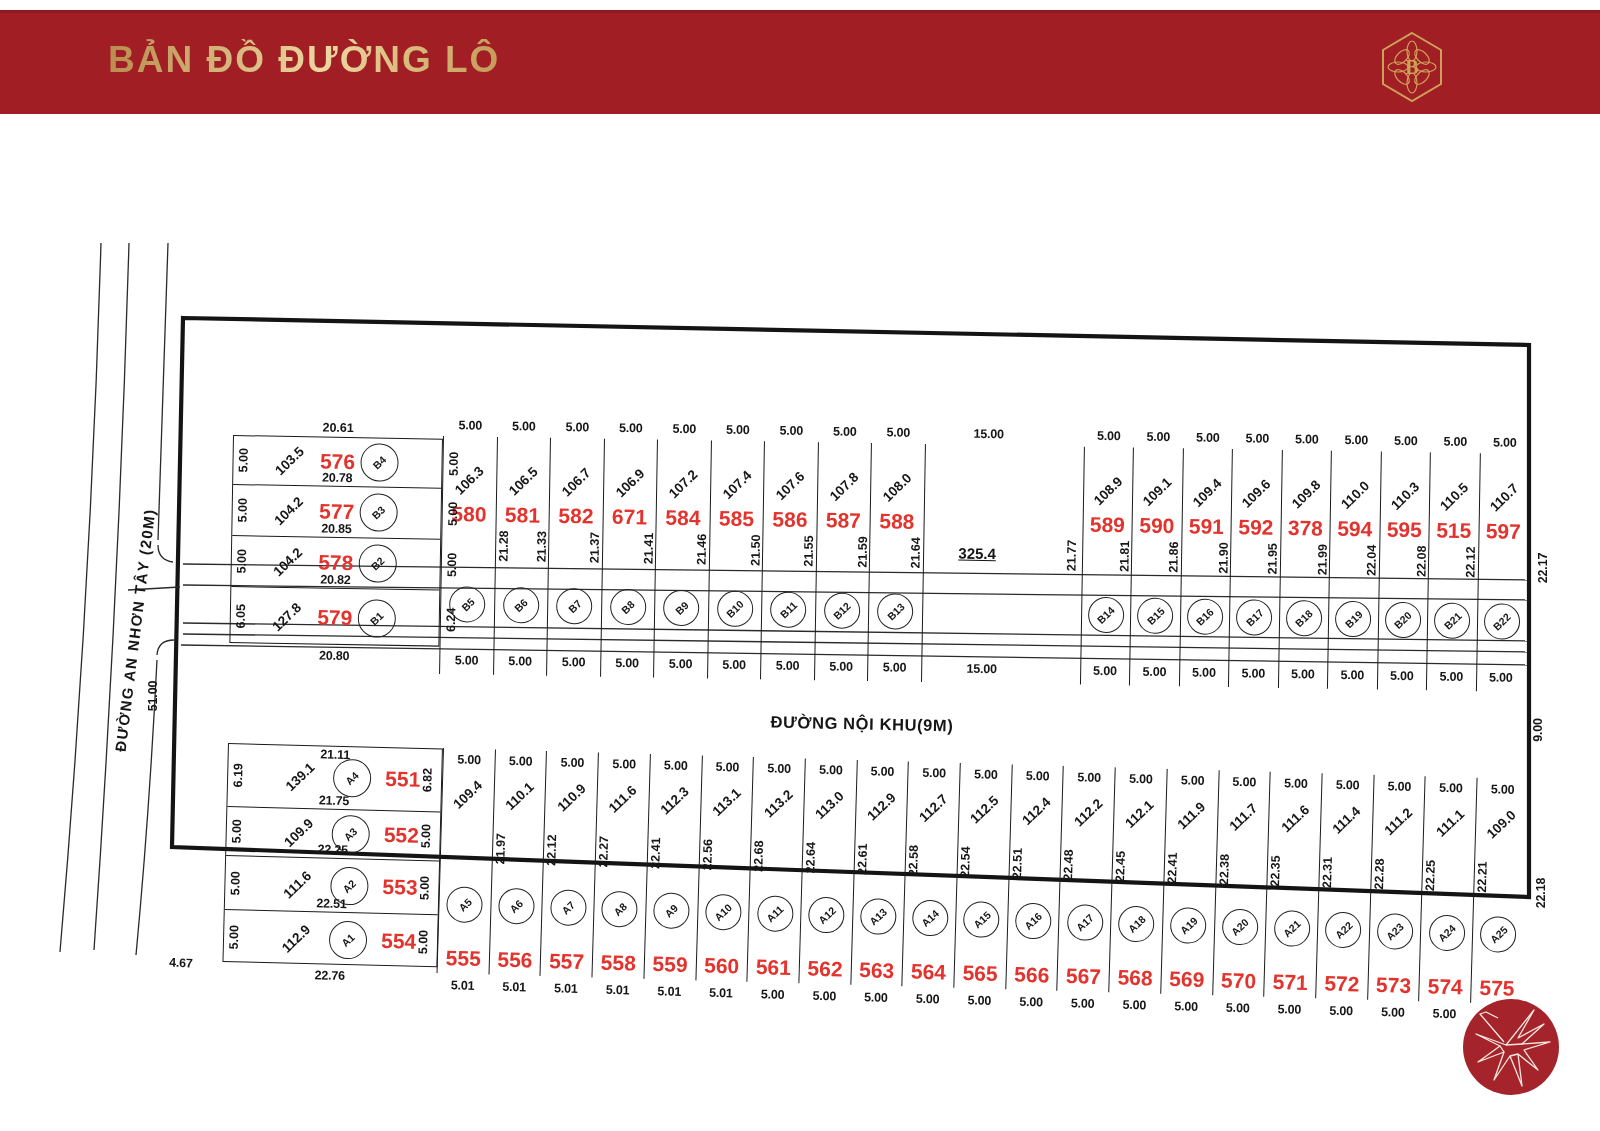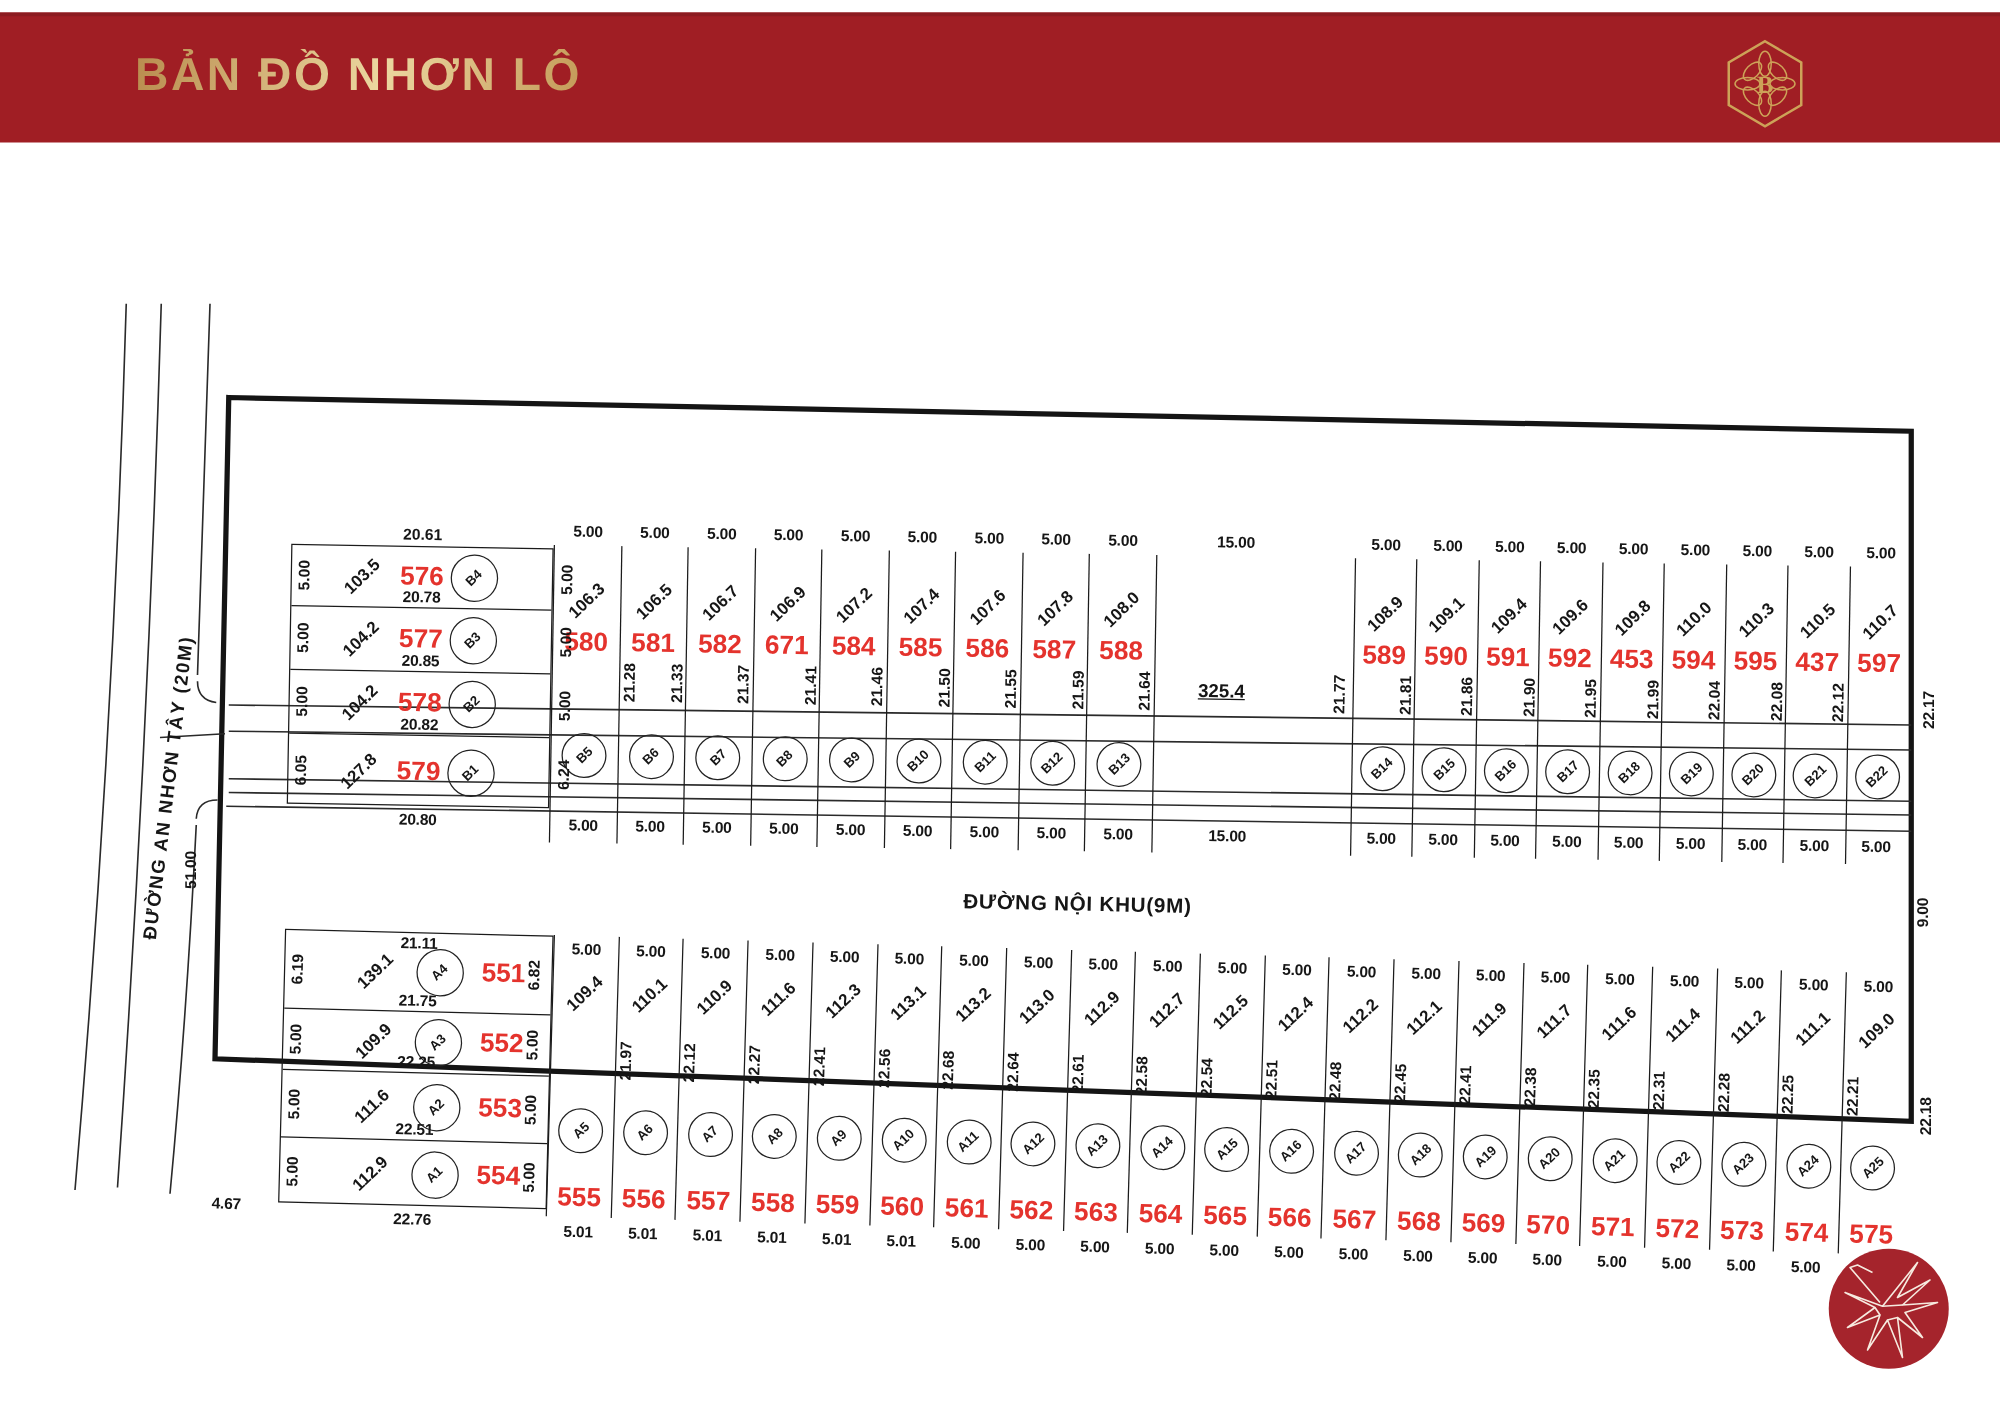--- a/index.html
+++ b/index.html
@@ -76,21 +76,21 @@
   .hlot .dim.hbottom{bottom:1px;transform:translateX(-50%);}
   .hlot .dim.htop{top:1px;transform:translateX(-50%);}
   .hlot.out-bottom .dim.hbottom{bottom:-17px;}
   .blk-top-dim{position:absolute;top:-17px;left:50%;transform:translateX(-50%);
                font-size:12.5px;font-weight:bold;white-space:nowrap;z-index:3;}
 </style>
 </head>
 <body>
 
 <div class="header">
-  <div class="page-title">BẢN ĐỒ NHƠN LÔ</div>
+  <div class="page-title">BẢN ĐỒ ĐƯỜNG LÔ</div>
   <div class="brand">
     <svg width="66" height="74" viewBox="0 0 66 74">
       <polygon points="33,3 62,20 62,54 33,71 4,54 4,20" fill="none" stroke="#cda258" stroke-width="2"></polygon>
       <g stroke="#cda258" stroke-width="1.2" fill="none">
         <ellipse cx="33" cy="21" rx="5" ry="10"></ellipse>
         <ellipse cx="33" cy="53" rx="5" ry="10"></ellipse>
         <ellipse cx="19" cy="37" rx="10" ry="5"></ellipse>
         <ellipse cx="47" cy="37" rx="10" ry="5"></ellipse>
         <ellipse cx="23" cy="27" rx="9" ry="5" transform="rotate(-45 23 27)"></ellipse>
         <ellipse cx="43" cy="27" rx="9" ry="5" transform="rotate(45 43 27)"></ellipse>
@@ -263,21 +263,21 @@
             <span class="lotno">592</span>
             <span class="depth dr">21.95</span>
             <span class="circle">
               <i>B17</i>
             </span>
             <span class="dim bottom">5.00</span>
           </div>
           <div class="strip" style="width: 49.5px;">
             <span class="dim top">5.00</span>
             <span class="area">109.8</span>
-            <span class="lotno">453</span>
+            <span class="lotno">378</span>
             <span class="depth dr">21.99</span>
             <span class="circle">
               <i>B18</i>
             </span>
             <span class="dim bottom">5.00</span>
           </div>
           <div class="strip" style="width: 49.5px;">
             <span class="dim top">5.00</span>
             <span class="area">110.0</span>
             <span class="lotno">594</span>
@@ -293,21 +293,21 @@
             <span class="lotno">595</span>
             <span class="depth dr">22.08</span>
             <span class="circle">
               <i>B20</i>
             </span>
             <span class="dim bottom">5.00</span>
           </div>
           <div class="strip" style="width: 49.5px;">
             <span class="dim top">5.00</span>
             <span class="area">110.5</span>
-            <span class="lotno">437</span>
+            <span class="lotno">515</span>
             <span class="depth dr">22.12</span>
             <span class="circle">
               <i>B21</i>
             </span>
             <span class="dim bottom">5.00</span>
           </div>
           <div class="strip" style="width: 49.5px;">
             <span class="dim top">5.00</span>
             <span class="area">110.7</span>
             <span class="lotno">597</span>

